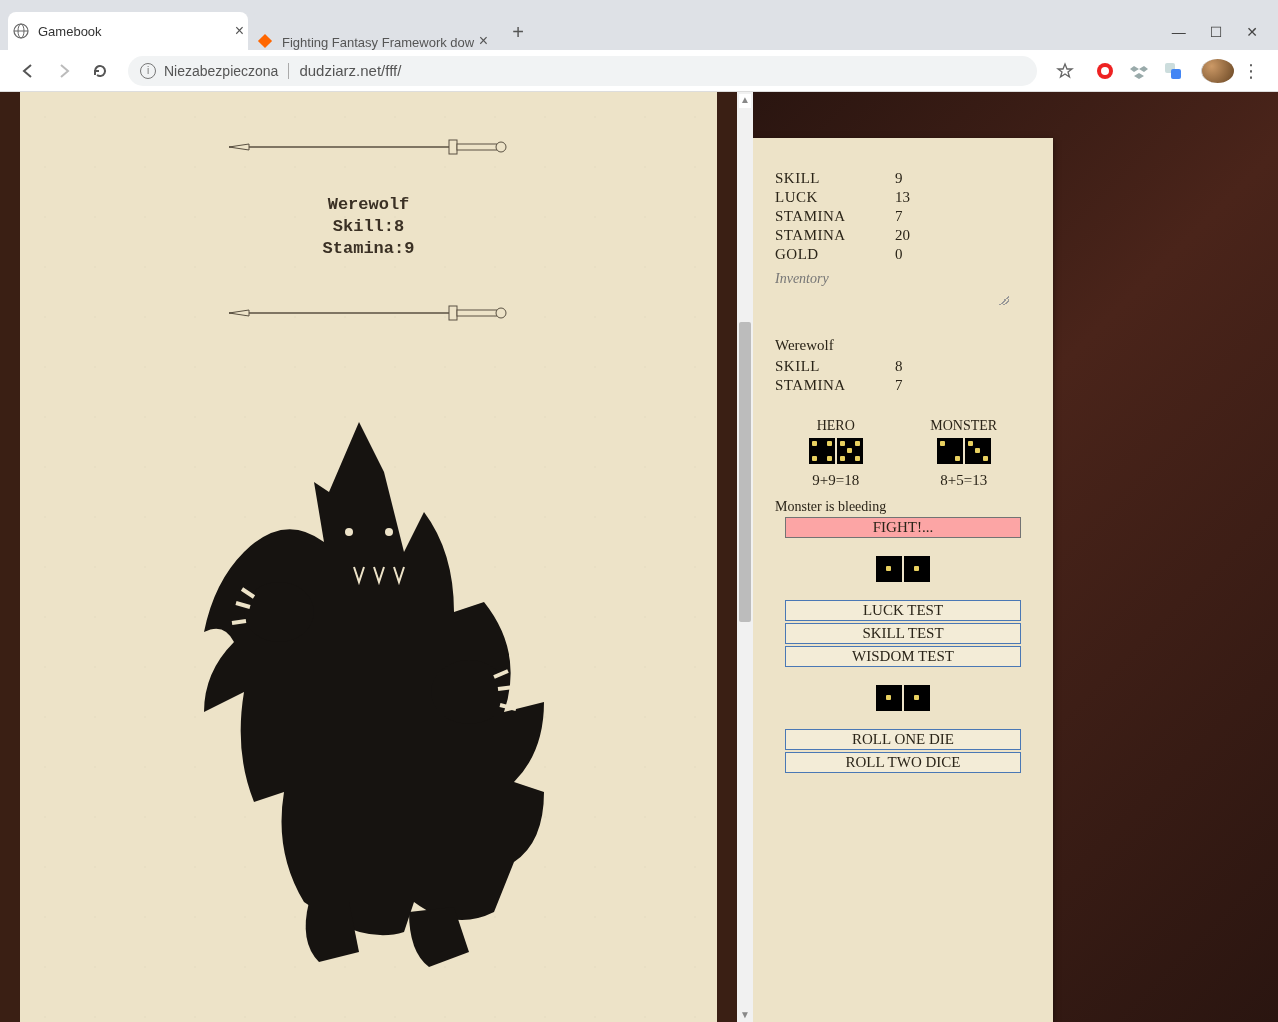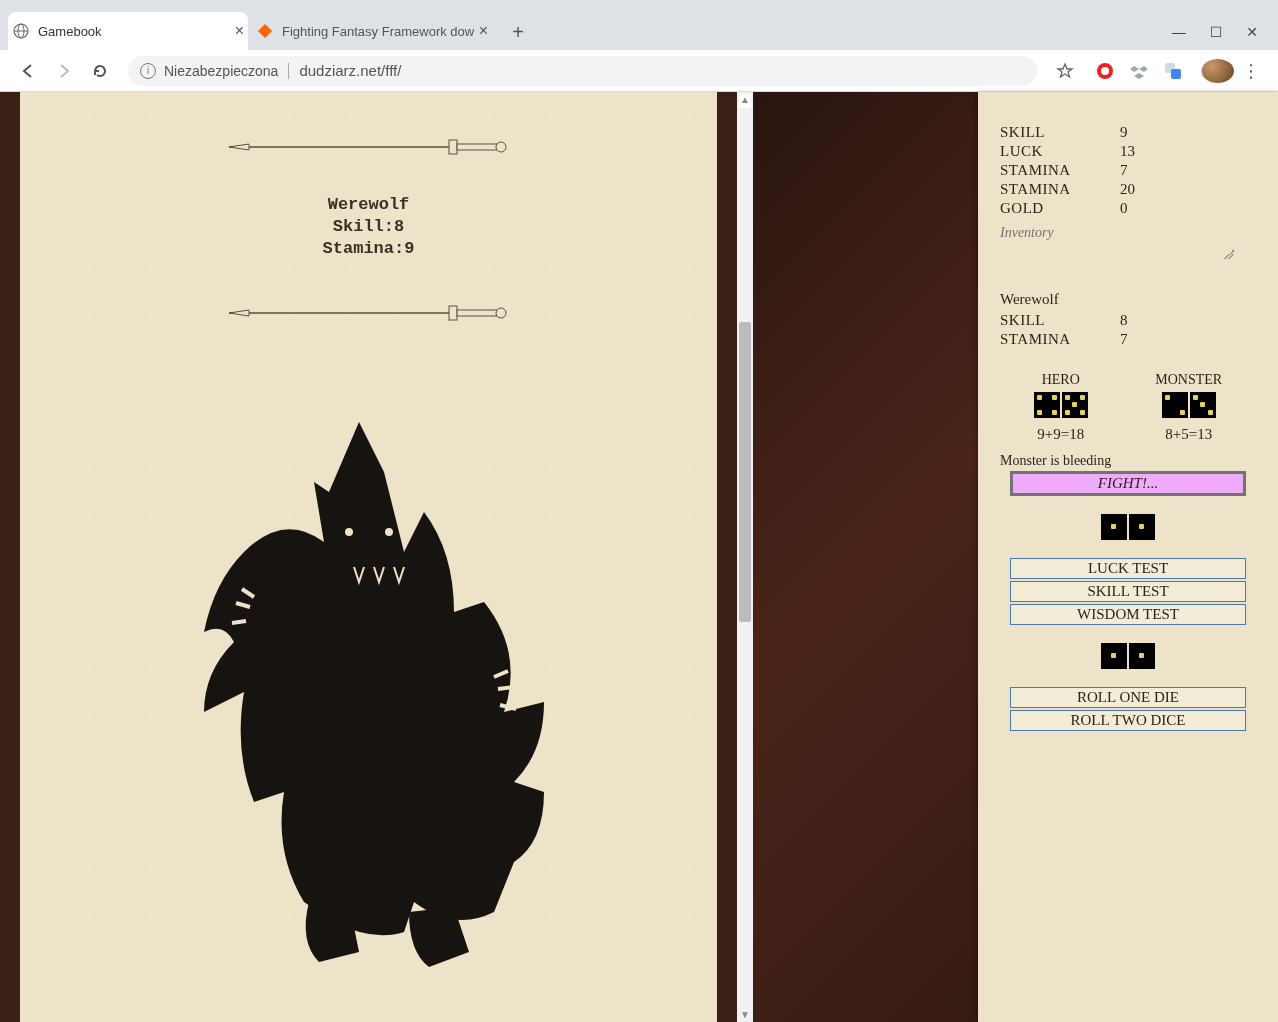--- a/index.html
+++ b/index.html
@@ -1,21 +1,21 @@
 <!DOCTYPE html>
 <html><head>
 <meta charset="utf-8">
 <style>
   * { box-sizing: border-box; margin: 0; padding: 0; }
   body { font-family: Arial, sans-serif; background: #fff; width: 1278px; height: 1022px; overflow: hidden; position: relative; }
 
   
   .titlebar { height: 50px; background: #dee1e6; display: flex; align-items: flex-end; padding-left: 8px; }
   .tab { height: 38px; background: #fff; border-radius: 8px 8px 0 0; display: flex; align-items: center; padding: 0 4px; min-width: 240px; margin-right: 4px; font-size: 13px; color: #333; position: relative; }
-  .tab.inactive { background: #dee1e6; color: #555; }
+  .tab.inactive { background: #dee1e6; color: #555; align-items: flex-end; }
   .tab .favicon { width: 18px; height: 18px; margin-right: 8px; display: inline-flex; align-items: center; justify-content: center; }
   .tab .close { margin-left: auto; color: #555; font-size: 16px; }
   .newtab { width: 28px; height: 28px; display: flex; align-items: center; justify-content: center; color: #555; font-size: 20px; margin-left: 8px; margin-bottom: 4px; }
   .winbtns { margin-left: auto; display: flex; gap: 24px; padding-right: 20px; padding-bottom: 10px; color: #444; }
   .winbtns span { font-size: 14px; }
 
   .addrbar { height: 42px; background: #fff; display: flex; align-items: center; padding: 0 10px; border-bottom: 1px solid #ddd; }
   .navbtn { width: 28px; height: 28px; display: flex; align-items: center; justify-content: center; color: #555; margin: 0 4px; }
   .navbtn.disabled { color: #bbb; }
   .urlbox { flex: 1; height: 30px; border-radius: 15px; background: #f1f3f4; display: flex; align-items: center; padding: 0 12px; margin: 0 10px; font-size: 15px; color: #555; }
@@ -37,21 +37,21 @@
   .scrollbar-v .thumb { position: absolute; left: 2px; right: 2px; top: 230px; height: 300px; background: #bcbcbc; border-radius: 2px; }
   .scrollbar-v .arrow { position: absolute; left: 3px; font-size: 10px; color: #888; }
   .scrollbar-v .arrow.top { top: 2px; }
   .scrollbar-v .arrow.bot { bottom: 2px; }
 
   .sword { margin: 20px auto 10px; }
   .enemy-block { font-family: "Courier New", monospace; font-weight: bold; font-size: 17px; color: #3a3024; line-height: 1.3; margin: 8px 0; }
 
   .werewolf { width: 420px; height: 560px; margin: 60px auto 0; position: relative; }
 
-  .right-pane { flex: 1; background: linear-gradient(135deg, #2a1510, #4a241a 40%, #2a1510); display: flex; justify-content: flex-end; }
+  .right-pane { flex: 1; background: linear-gradient(135deg, #2a1510, #4a241a 40%, #2a1510); display: flex; justify-content: flex-start; padding-top: 46px; }
   .sheet { width: 300px; background: #ede3c8; padding: 30px 22px 40px; font-family: Georgia, 'Times New Roman', serif; color: #2a2418; box-shadow: 0 2px 6px rgba(0,0,0,0.5); }
   .stat-row { display: flex; font-size: 15px; margin: 2px 0; }
   .stat-row .label { width: 120px; font-variant: small-caps; letter-spacing: 0.5px; }
   .stat-row .val { }
   .inventory { width: 232px; height: 28px; border: none; background: transparent; font-family: inherit; font-size: 14px; color: #555; font-style: italic; resize: none; margin-top: 6px; margin-left: 0; }
   .inv-wrap { position: relative; display: inline-block; }
   .inv-wrap::after { content:''; position:absolute; right:-2px; bottom:-2px; width:10px; height:10px; background: linear-gradient(135deg, transparent 50%, #999 50%, #999 60%, transparent 60%, transparent 70%, #999 70%, #999 80%, transparent 80%); }
 
   .monster-section { margin-top: 34px; }
   .monster-name { font-size: 15px; margin-bottom: 4px; }
@@ -62,21 +62,21 @@
   .dice-pair { display: flex; gap: 2px; justify-content: center; }
   .die { width: 26px; height: 26px; background: #000; position: relative; }
   .pip { width: 5px; height: 5px; background: #e8d060; position: absolute; border-radius: 1px; }
   .p-tl { top: 3px; left: 3px; } .p-tr { top: 3px; right: 3px; }
   .p-c  { top: 10px; left: 10px; }
   .p-bl { bottom: 3px; left: 3px; } .p-br { bottom: 3px; right: 3px; }
   .calc { font-size: 15px; margin-top: 8px; }
   .status-msg { font-size: 14px; text-align: left; margin-top: 10px; }
 
   .btn { display: block; width: 236px; margin: 2px auto; background: #f3ecd7; border: 1px solid #4a78b5; font-family: Georgia, serif; font-variant: small-caps; font-size: 15px; padding: 1px 0; text-align: center; color: #2a2418; cursor: pointer; }
-  .btn.fight { border: 3px solid #737373; background: #f0abfc; font-style: italic; }
+  .btn.fight { border: 1px solid #737373; background: #fca5a5; }
 
   .dice-row { display: flex; gap: 2px; justify-content: center; margin: 18px 0; }
 
 </style>
 </head>
 <body>
 
 <div class="titlebar">
   <div class="tab">
     <span class="favicon">

